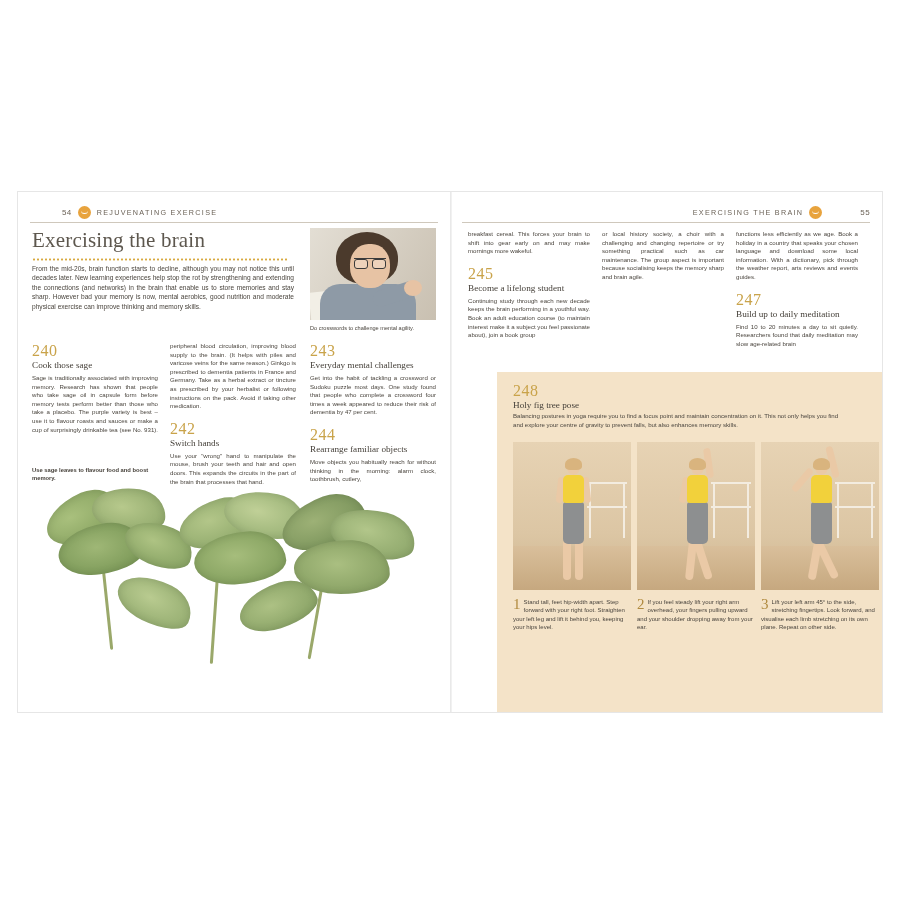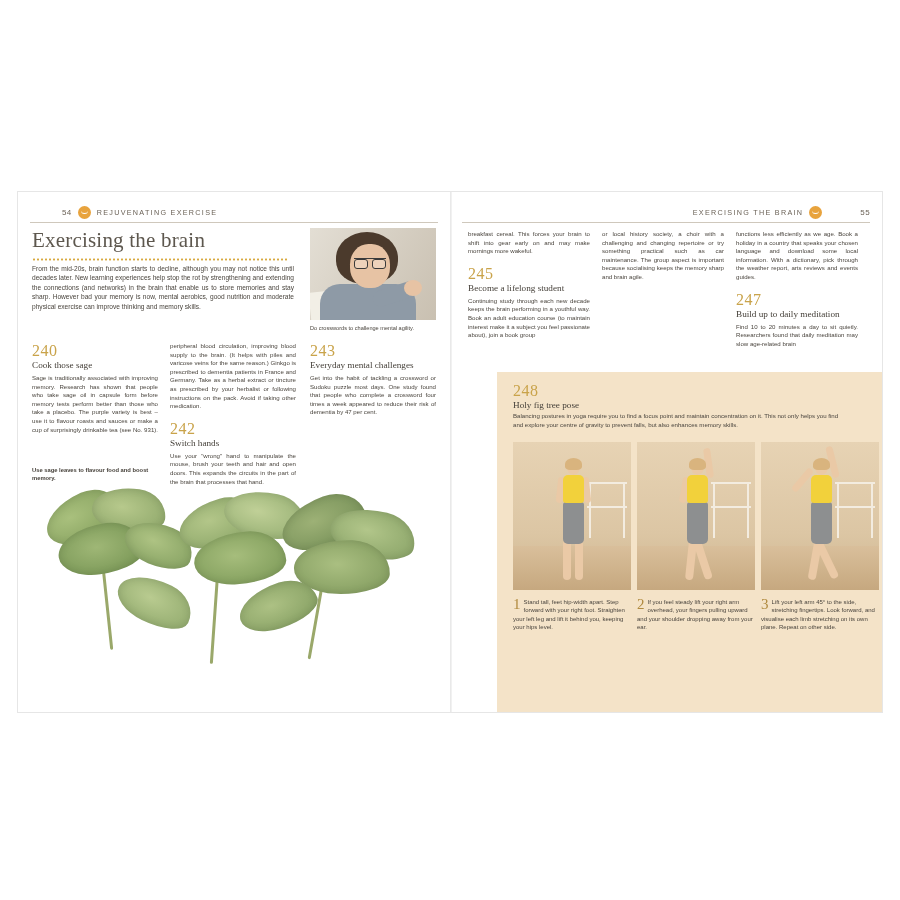--- a/index.html
+++ b/index.html
@@ -193,20 +193,25 @@
         <p>Use your "wrong" hand to manipulate the mouse, brush your teeth and hair and open doors. This expands the circuits in the part of the brain that processes that hand.</p>
       </div>
     </div>
 
     <div class="col" style="left:292px;top:150px;width:126px;">
       <div class="tip">
         <div class="num">243</div>
         <div class="tiptitle">Everyday mental challenges</div>
         <p>Get into the habit of tackling a crossword or Sudoku puzzle most days. One study found that people who complete a crossword four times a week appeared to reduce their risk of dementia by 47 per cent.</p>
       </div>
+      <div class="tip">
+        <div class="num">244</div>
+        <div class="tiptitle">Rearrange familiar objects</div>
+        <p>Move objects you habitually reach for without thinking in the morning: alarm clock, toothbrush, cutlery,</p>
+      </div>
     </div>
 
     <div class="sagecap">Use sage leaves to flavour food and boost memory.</div>
 
     <div class="sage">
       <div class="stem" style="left:86px;top:46px;width:3px;height:120px;transform:rotate(-6deg);"></div>
       <div class="stem" style="left:196px;top:60px;width:3px;height:120px;transform:rotate(4deg);"></div>
       <div class="stem" style="left:300px;top:56px;width:3px;height:120px;transform:rotate(10deg);"></div>
 
       <div class="leaf" style="left:26px;top:10px;width:78px;height:46px;background:radial-gradient(ellipse at 35% 40%, #a9c07d, #7e9a58);transform:rotate(-24deg);"></div>

